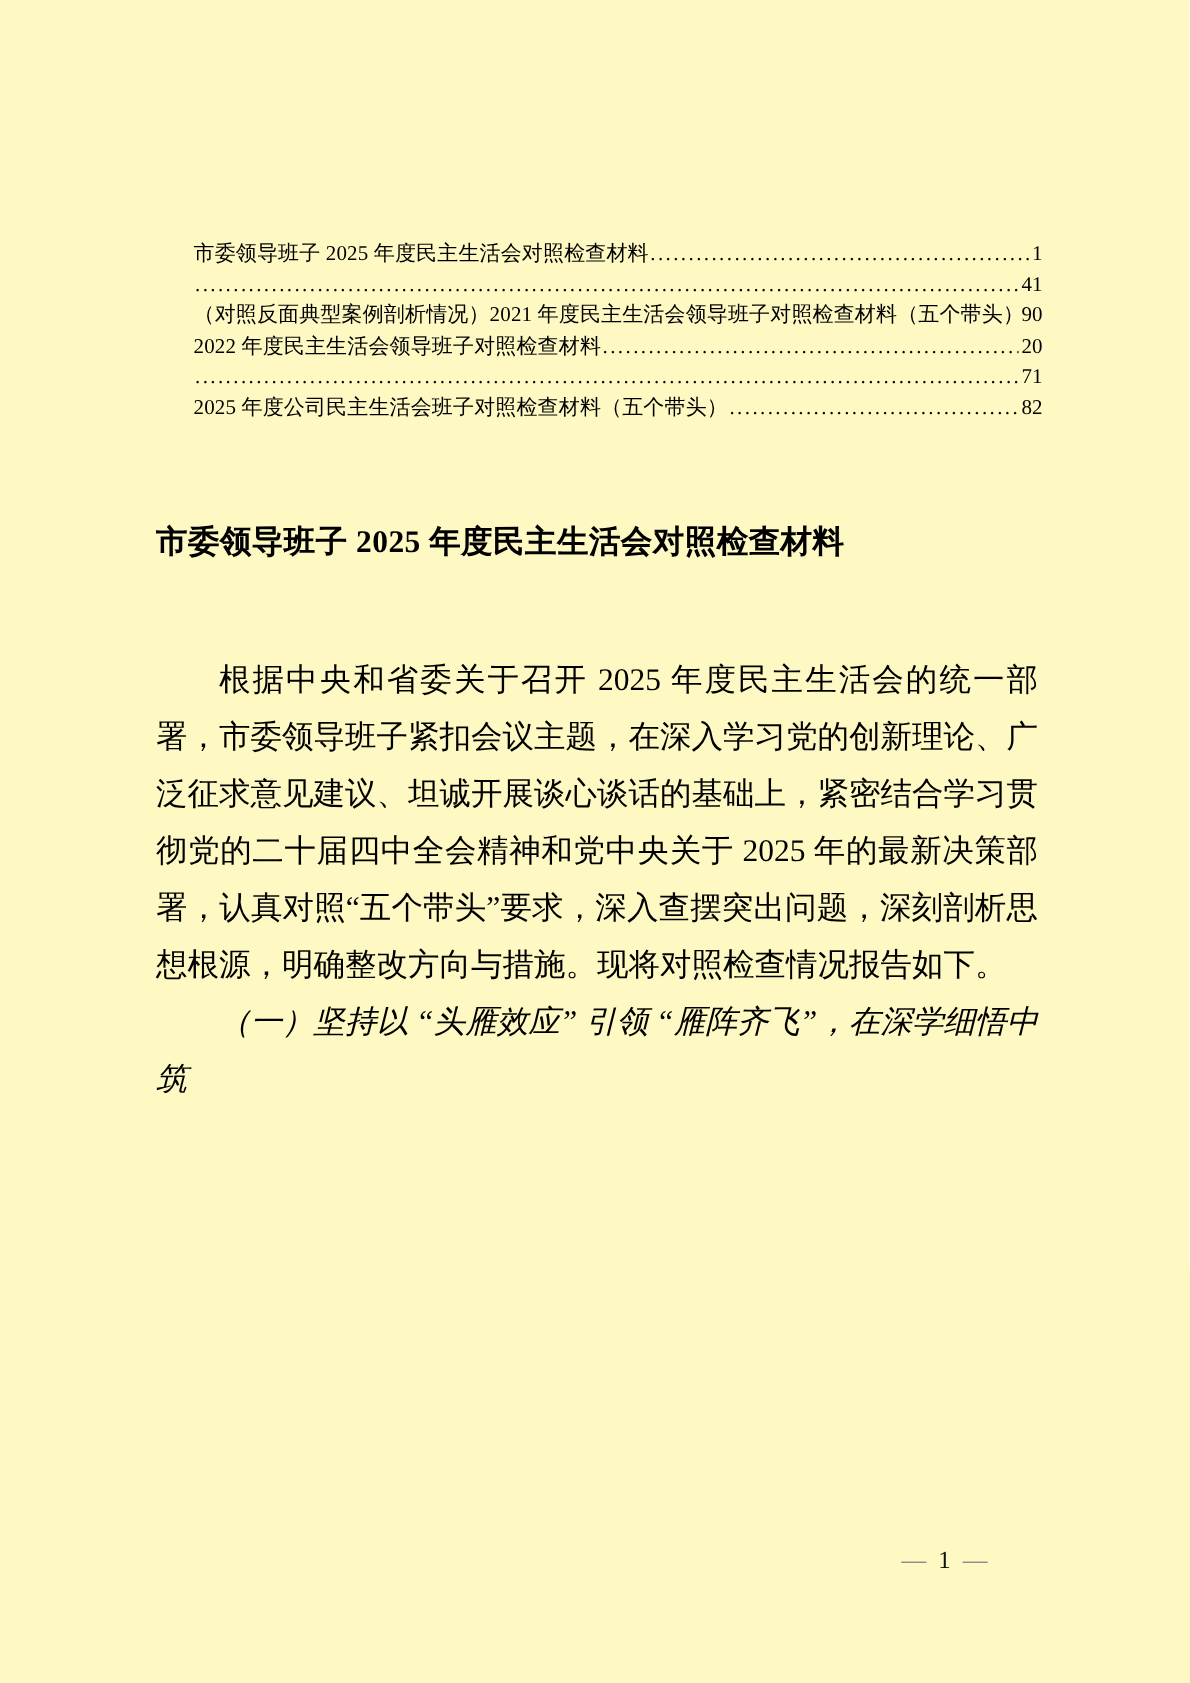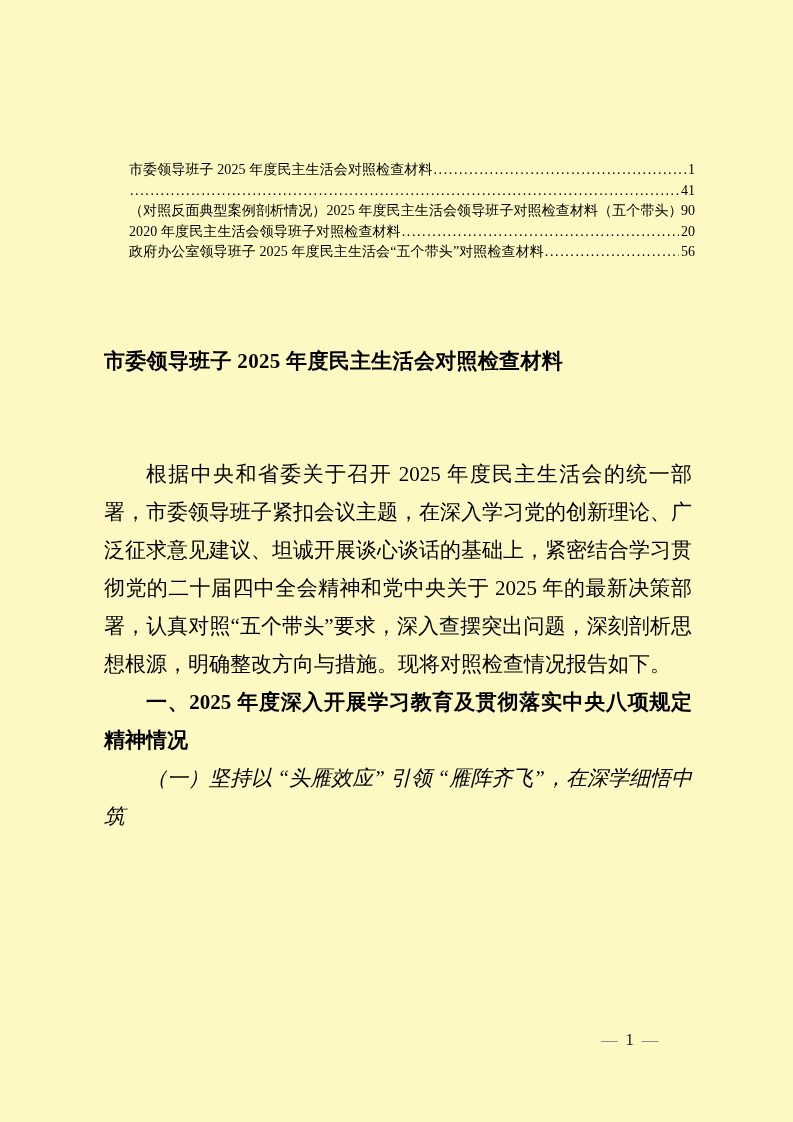--- a/index.html
+++ b/index.html
@@ -51,21 +51,21 @@
     margin: 0;
     font-size: 21px;
     font-weight: 700;
     letter-spacing: 0.3px;
     white-space: nowrap;
   }
 
   
   .body-text {
     position: absolute;
-    top: 455px;
+    top: 434px;
     left: 104px;
     width: 588px;
     font-size: 21px;
     line-height: 38px;
     text-align: justify;
     text-justify: inter-character;
   }
   .para { margin: 0; text-indent: 2em; }
   .para.heading { font-weight: 700; }
   .para.kaiti { font-style: italic; }
@@ -93,41 +93,44 @@
     <div class="toc-line">
       <span class="toc-title">市委领导班子 2025 年度民主生活会对照检查材料</span>
       <span class="toc-dots"></span>
       <span class="toc-page">1</span>
     </div>
     <div class="toc-line">
       <span class="toc-dots"></span>
       <span class="toc-page">41</span>
     </div>
     <div class="toc-line">
-      <span class="toc-title">（对照反面典型案例剖析情况）2025 年度民主生活会领导班子对照检查材料（五个带头）</span>
+      <span class="toc-title">（对照反面典型案例剖析情况）2021 年度民主生活会领导班子对照检查材料（五个带头）</span>
       <span class="toc-dots"></span>
       <span class="toc-page">90</span>
     </div>
     <div class="toc-line">
-      <span class="toc-title">2020 年度民主生活会领导班子对照检查材料</span>
+      <span class="toc-title">2022 年度民主生活会领导班子对照检查材料</span>
       <span class="toc-dots"></span>
       <span class="toc-page">20</span>
     </div>
     <div class="toc-line">
-      <span class="toc-title">政府办公室领导班子 2025 年度民主生活会“五个带头”对照检查材料</span>
       <span class="toc-dots"></span>
-      <span class="toc-page">56</span>
+      <span class="toc-page">71</span>
+    </div>
+    <div class="toc-line">
+      <span class="toc-title">2025 年度公司民主生活会班子对照检查材料（五个带头）</span>
+      <span class="toc-dots"></span>
+      <span class="toc-page">82</span>
     </div>
   </nav>
 
   <h1 class="doc-title">市委领导班子 2025 年度民主生活会对照检查材料</h1>
 
   <main class="body-text">
     <p class="para">根据中央和省委关于召开 2025 年度民主生活会的统一部署，市委领导班子紧扣会议主题，在深入学习党的创新理论、广泛征求意见建议、坦诚开展谈心谈话的基础上，紧密结合学习贯彻党的二十届四中全会精神和党中央关于 2025 年的最新决策部署，认真对照“五个带头”要求，深入查摆突出问题，深刻剖析思想根源，明确整改方向与措施。现将对照检查情况报告如下。</p>
-    <p class="para heading">一、2025 年度深入开展学习教育及贯彻落实中央八项规定精神情况</p>
     <p class="para kaiti">（一）坚持以 “头雁效应” 引领 “雁阵齐飞”，在深学细悟中筑</p>
   </main>
 
   <div class="footer">
     <span class="dash">—</span>
     <span class="num">1</span>
     <span class="dash">—</span>
   </div>
 
 </div>

